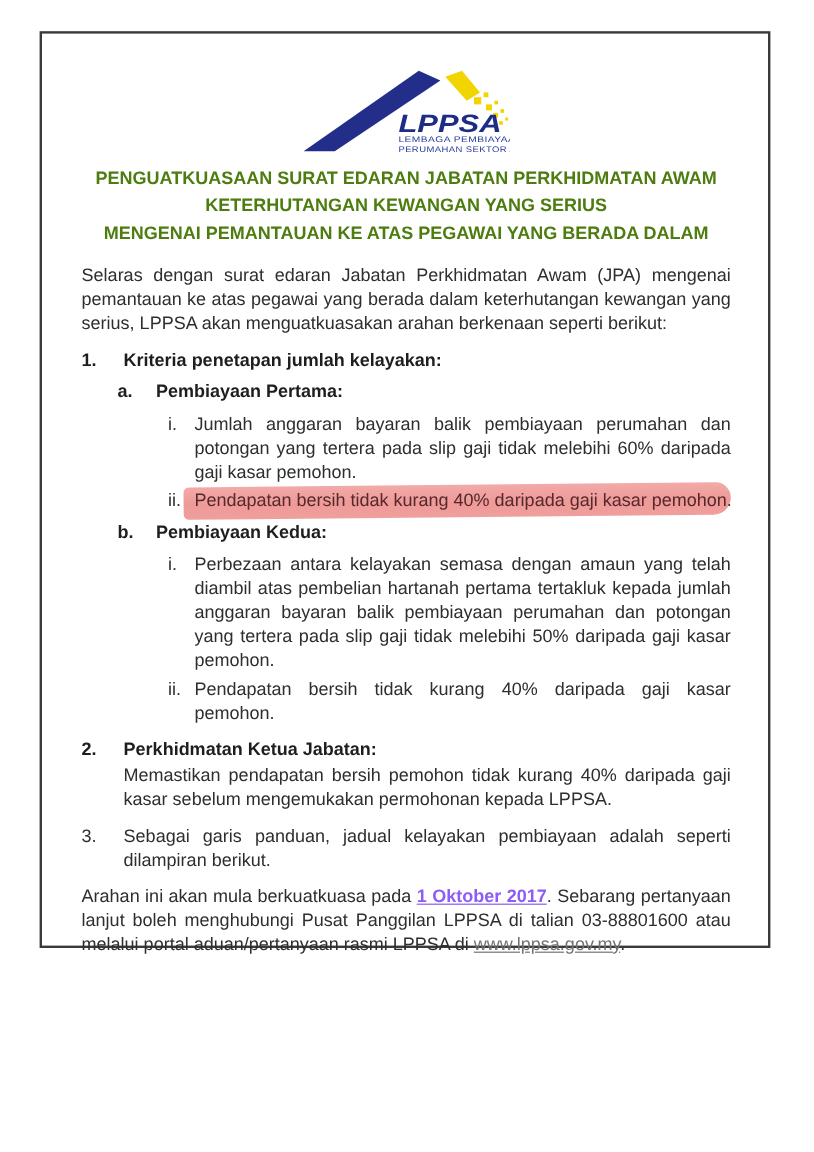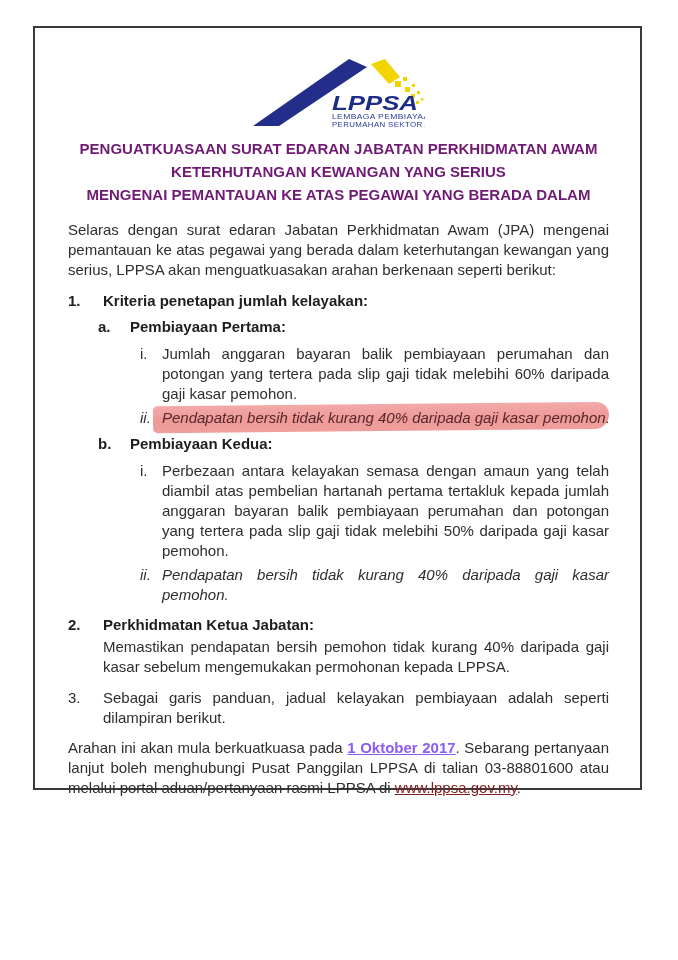--- a/index.html
+++ b/index.html
@@ -24,62 +24,62 @@
   .logo-wrap { display: flex; justify-content: center; }
   .logo-acronym { font: italic bold 21px "Liberation Sans", sans-serif; fill: #1d2c85; }
   .logo-org { font: normal 6.8px "Liberation Sans", sans-serif; fill: #2a3b9d; letter-spacing: 0.3px; }
 
   .notice-label {
     margin-top: 7px; text-align: center;
     font-weight: bold; font-size: 15px; letter-spacing: 0.4px; color: #1e1e1e;
   }
   .doc-title {
     margin-top: 9px; text-align: center;
-    font-weight: bold; font-size: 15px; line-height: 23px; color: #701a75;
+    font-weight: bold; font-size: 15px; line-height: 23px; color: #4d7c0f;
   }
   .doc-title span { display: block; }
 
   .para { font-size: 15px; line-height: 20px; text-align: justify; }
   .intro { margin-top: 14px; }
 
   .row { display: flex; font-size: 15px; line-height: 20px; }
   .num-label { flex: 0 0 35px; }
   .bold { font-weight: bold; color: #1e1e1e; }
   .sub-row { padding-left: 30px; }
   .sub-label { flex: 0 0 32px; font-weight: bold; color: #1e1e1e; }
   .pt-row { padding-left: 67px; }
   .pt-label { flex: 0 0 27px; padding-left: 5px; }
   .pt-text { flex: 1; text-align: justify; }
   .body-ind { margin-left: 35px; }
 
   .m-item1 { margin-top: 11px; }
   .m-suba  { margin-top: 6px; }
   .m-pti   { margin-top: 7px; }
-  .m-ptii  { margin-top: 4px; font-style: italic; }
+  .m-ptii  { margin-top: 4px; }
   .m-subb  { margin-top: 6px; }
   .m-item2 { margin-top: 10px; }
   .m-item2b{ margin-top: 2px; }
   .m-item3 { margin-top: 11px; }
   .m-close { margin-top: 10px; }
 
   
   .hl-holder { position: relative; }
   .hl-band {
     position: absolute;
     left: -9px; top: -4px;
     width: 456px; height: 27px;
     background: linear-gradient(180deg, #f2aaa8 0%, #ee9a98 55%, #ef9f9c 100%);
     border-radius: 5px 14px 16px 5px;
     transform: rotate(-0.55deg);
     z-index: 0;
   }
   .hl-text { position: relative; z-index: 1; color: #55282b; white-space: nowrap; }
 
   .closing b { color: #8b5cf6; text-decoration: underline; }
-  .link { color: #7f1d1d; text-decoration: underline; cursor: pointer; }
+  .link { color: #737373; text-decoration: underline; cursor: pointer; }
 </style>
 </head>
 <body>
 
 <div class="frame">
   <div class="content">
 
     <div class="logo-wrap">
       <svg width="172" height="72" viewBox="0 0 172 72">
         <polygon points="0,70 96,3 114,11 26,70" fill="#232e8a"></polygon>

